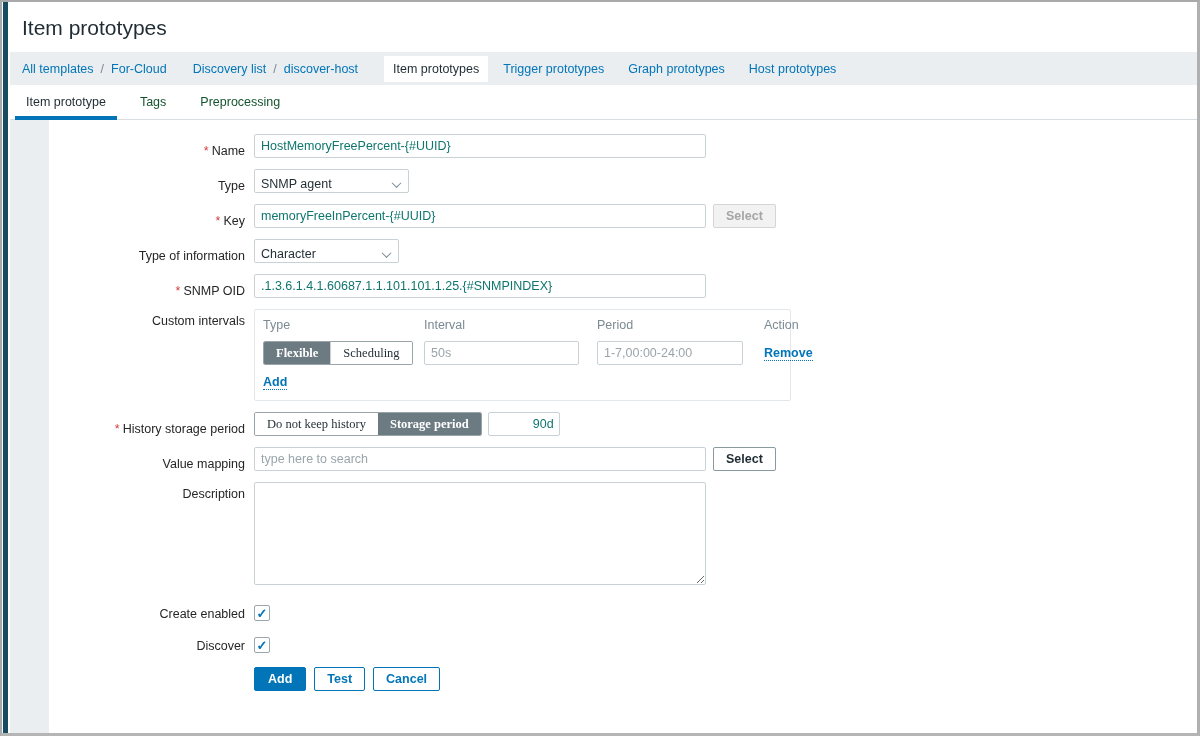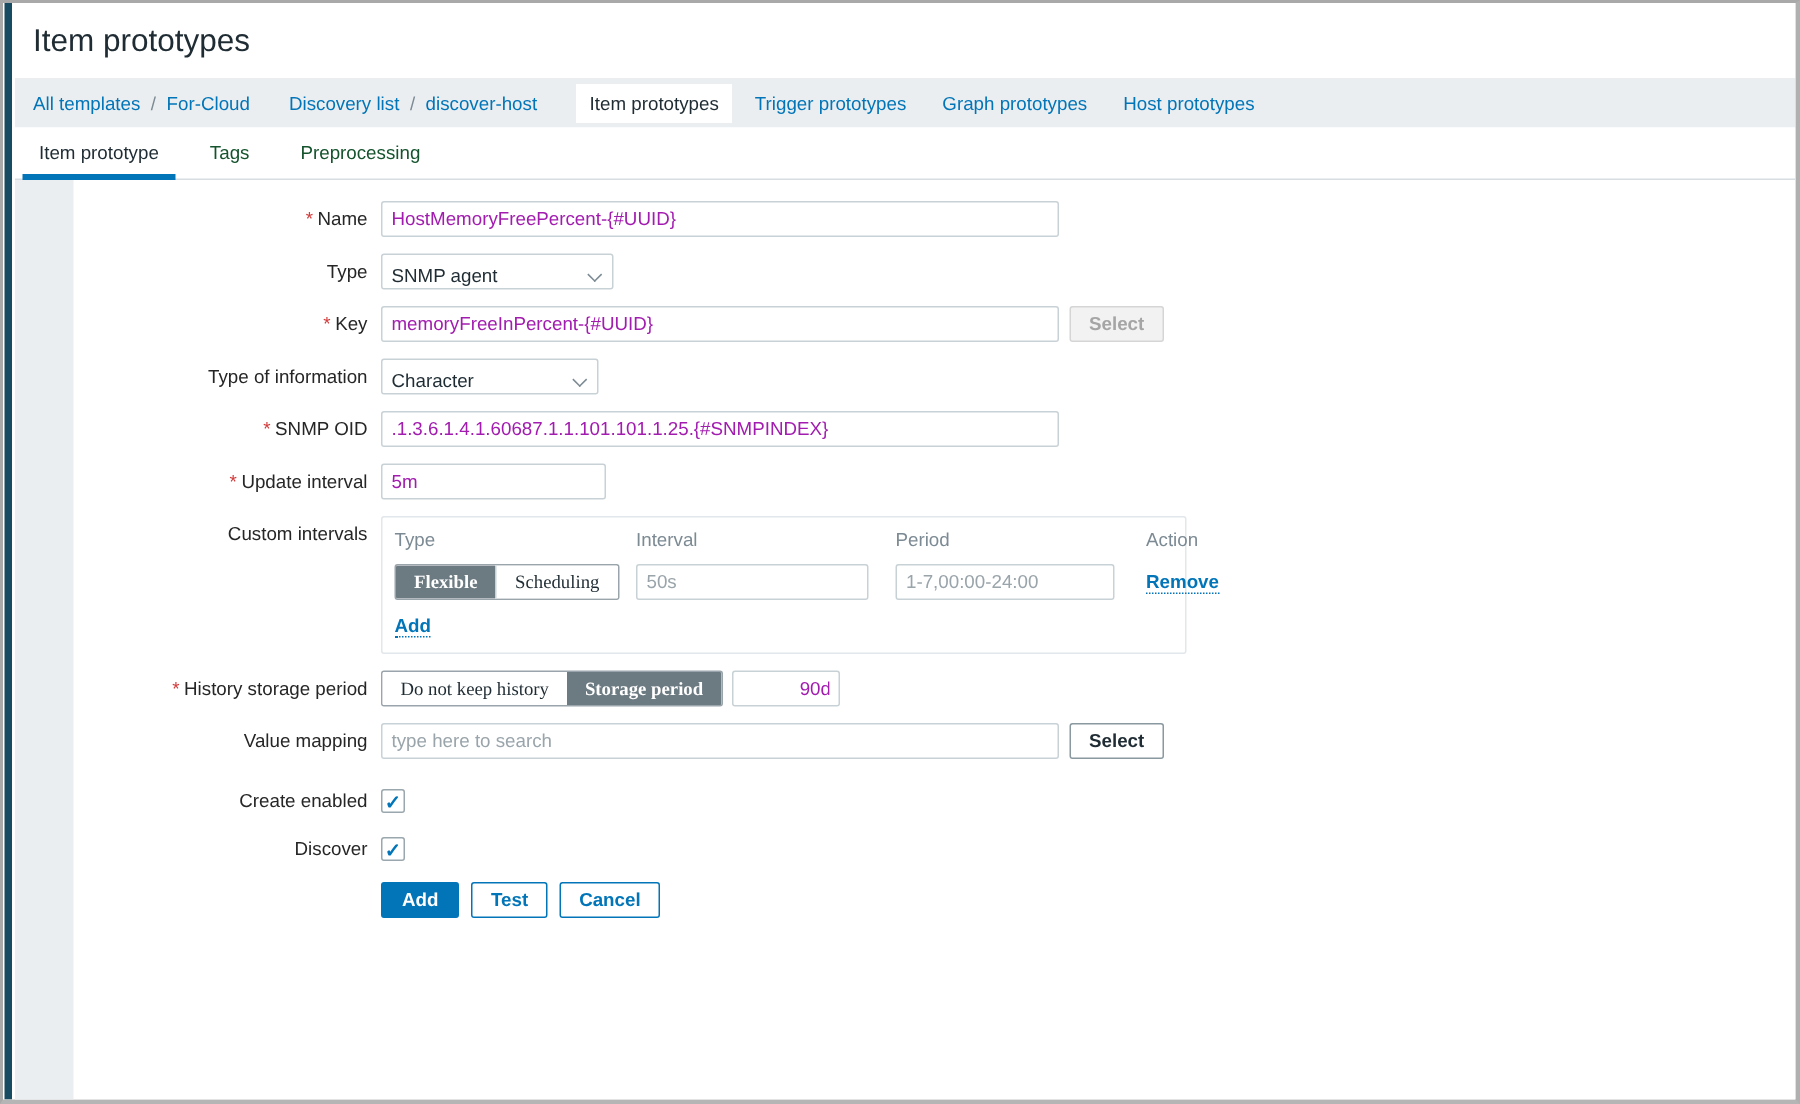--- a/index.html
+++ b/index.html
@@ -23,27 +23,27 @@
   
   .tab-bar { background:#fff; height:35px; display:flex; align-items:stretch; border-bottom:1px solid #d7dde1; padding-left:5px; }
   .tab { font-size:12.5px; color:#14532d; padding:0 11px; display:flex; align-items:center; position:relative; cursor:pointer; margin-right:12px; }
   .tab.active { color:#1f2c33; cursor:default; }
   .tab.active:after { content:""; position:absolute; left:0; right:0; bottom:-1px; height:4px; background:#0275b8; }
 
   
   .content { position:relative; flex:1; background:#fff; }
   .gutter { position:absolute; left:0; top:0; bottom:0; width:39px; background:#eaeef1; }
   form.item-form { position:relative; padding:14px 0 0 0; font-size:12.5px; color:#1f2c33; }
-  .row { display:flex; align-items:center; margin-bottom:11px; }
+  .row { display:flex; align-items:flex-end; margin-bottom:11px; }
   .row.top { align-items:flex-start; }
   .lbl { width:244px; text-align:right; padding-right:9px; color:#262626; flex:none; }
   .row.top .lbl { padding-top:5px; }
   .req { color:#d23b3b; margin-right:3px; }
 
-  input[type=text], .txt { height:24px; border:1px solid #c8d2d6; border-radius:2px; padding:0 6px; font-size:12.5px; font-family:"Liberation Sans", sans-serif; color:#a21caf; background:#fff; outline:none; }
+  input[type=text], .txt { height:24px; border:1px solid #c8d2d6; border-radius:2px; padding:0 6px; font-size:12.5px; font-family:"Liberation Sans", sans-serif; color:#0f766e; background:#fff; outline:none; }
   input::placeholder, textarea::placeholder { color:#9aa5ab; opacity:1; }
   .w452 { width:452px; } .w155 { width:155px; } .w145 { width:145px; } .w150 { width:150px; } .w72 { width:72px; }
 
   .selectbox { height:24px; border:1px solid #c8d2d6; border-radius:2px; background:#fff; display:flex; align-items:center; justify-content:space-between; padding:6px 8px 0 6px; cursor:pointer; }
   .chev { width:7px; height:7px; border-right:1.5px solid #7c8a93; border-bottom:1.5px solid #7c8a93; transform:rotate(45deg) translate(-1px,-1px); flex:none; }
 
   .btn { height:24px; border-radius:2px; font-size:12.5px; font-weight:bold; font-family:"Liberation Sans", sans-serif; padding:0 12px; cursor:pointer; }
   .btn-gray { background:#fff; border:1px solid #8a98a0; color:#1f2c33; margin-left:7px; }
   .btn-disabled { background:#f2f2f2; border:1px solid #d5d5d5; color:#a5a5a5; margin-left:7px; cursor:default; }
   .btn-primary { background:#0275b8; border:1px solid #0275b8; color:#fff; padding:0 13px; }
@@ -129,24 +129,20 @@
             <span>Character</span>
             <span class="chev"></span>
           </div>
         </div>
 
         <div class="row">
           <div class="lbl"><span class="req">*</span><span>SNMP OID</span></div>
           <input type="text" class="w452" value=".1.3.6.1.4.1.60687.1.1.101.101.1.25.{#SNMPINDEX}" style="">
         </div>
 
-        <div class="row">
-          <div class="lbl"><span class="req">*</span><span>Update interval</span></div>
-          <input type="text" class="w150" value="5m" style="">
-        </div>
 
         <div class="row top">
           <div class="lbl">Custom intervals</div>
           <div class="ci-box">
             <div class="ci-grid">
               <div class="ci-head">Type</div>
               <div class="ci-head">Interval</div>
               <div class="ci-head">Period</div>
               <div class="ci-head">Action</div>
 
@@ -172,20 +168,24 @@
           </span>
           <input type="text" class="w72" style="margin-left: 6px; padding-left: 44px;" value="90d">
         </div>
 
         <div class="row">
           <div class="lbl">Value mapping</div>
           <input type="text" class="w452" placeholder="type here to search" style="">
           <button type="button" class="btn btn-gray">Select</button>
         </div>
 
+        <div class="row top">
+          <div class="lbl">Description</div>
+          <textarea class="desc" style=""></textarea>
+        </div>
 
         <div class="row row-gap">
           <div class="lbl">Create enabled</div>
           <span class="checkbox checked"></span>
         </div>
 
         <div class="row" style="margin-top:16px">
           <div class="lbl">Discover</div>
           <span class="checkbox checked"></span>
         </div>

